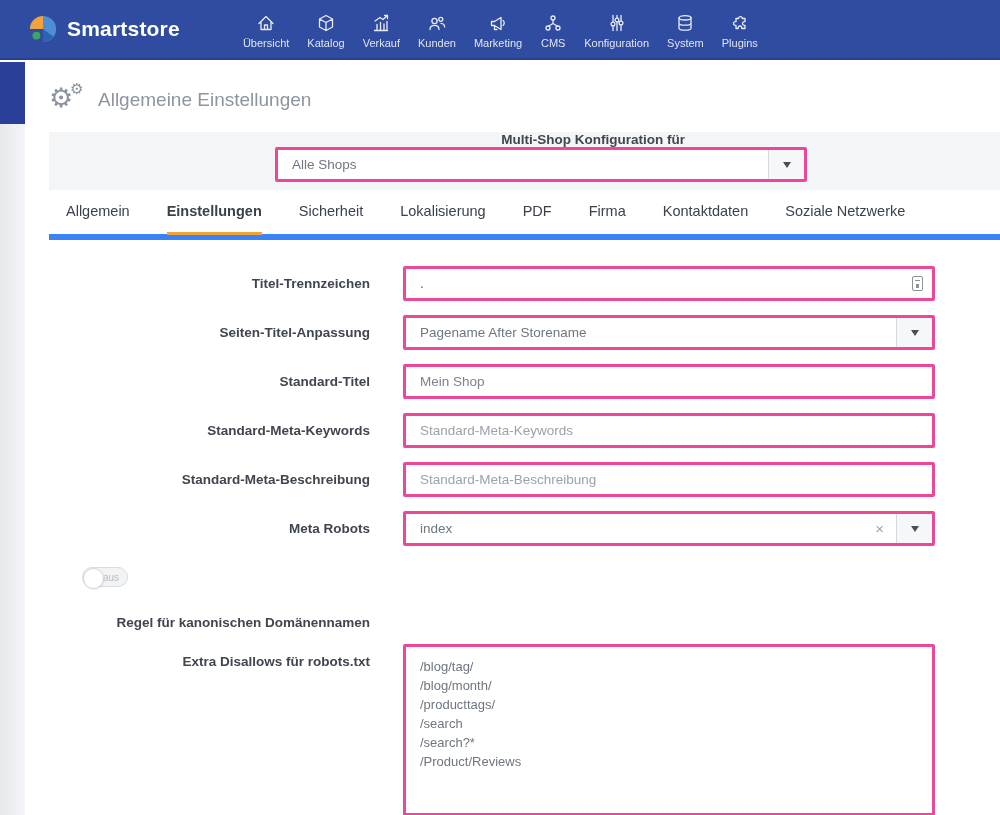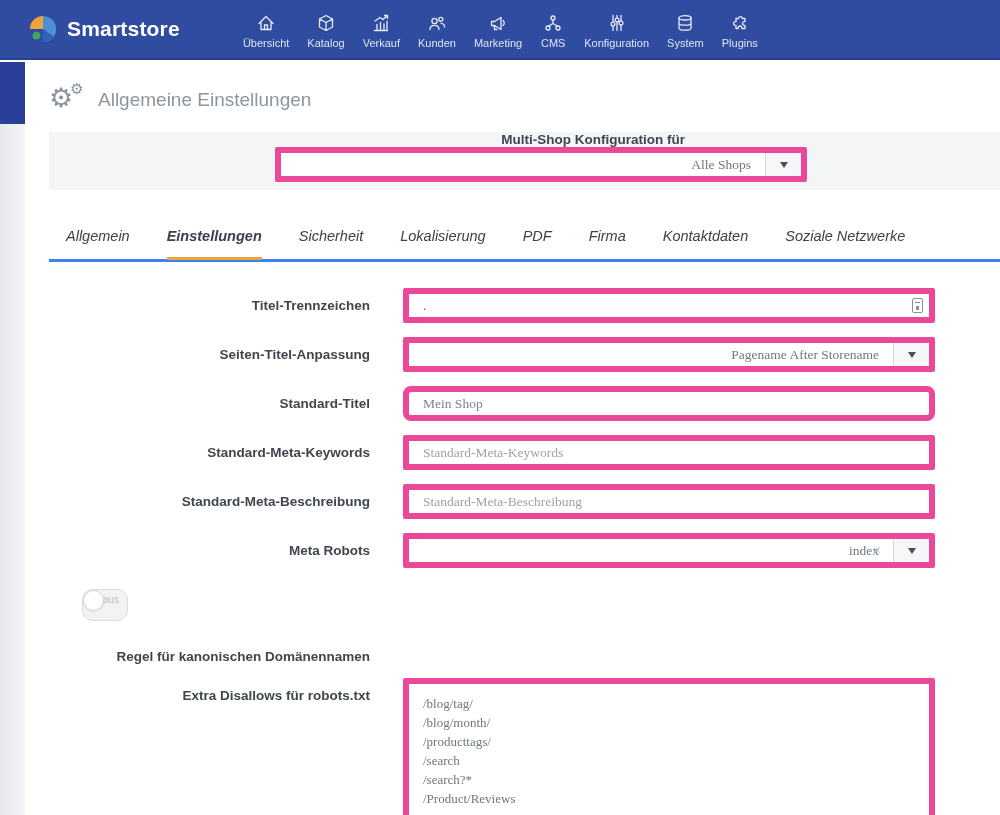--- a/index.html
+++ b/index.html
@@ -55,39 +55,37 @@
     display: flex; align-items: center; flex-direction: column;
   }
   .form-label {
     width: 321px; text-align: right; flex-shrink: 0;
     font-size: 13.5px; font-weight: bold; color: #40464e;
   }
   .control-col { margin-left: 33px; width: 532px; }
 
   
   .tabs {
-    display: flex; gap: 37px; margin-top: 38px; padding-left: 17px;
-    border-bottom: 3px solid #3b82f6;
-    font-style: italic;
+    display: flex; gap: 37px; margin-top: 13px; padding-left: 17px;
+    border-bottom: 6px solid #3b82f6;
   }
   .tab {
     font-size: 14.5px; color: #3a424c; padding-bottom: 13px; cursor: pointer;
     border-bottom: 3px solid transparent; margin-bottom: -1px; white-space: nowrap;
   }
   .tab.active { font-weight: bold; border-bottom-color: #efa33c; }
 
   
   .form { margin-top: 26px; }
   .form-row { display: flex; margin-bottom: 14px; }
   .form-row .form-label { padding-top: 10px; }
 
   .text-input, .select-box, .textarea {
-    width: 100%; border: 6px solid #ec4899; border-radius: 2px; background: #fff;
-    font-family: Liberation Serif, serif;
-    justify-content: flex-end;
+    width: 100%; border: 3px solid #ec4899; border-radius: 2px; background: #fff;
+    font-family: Liberation Sans, sans-serif;
   }
   .text-input {
     height: 35px; padding: 0 14px; font-size: 13.5px; color: #555c64; outline: none;
   }
   .text-input::placeholder { color: #9ba2aa; opacity: 1; }
   .input-wrap { position: relative; }
   .input-wrap .text-input { padding-right: 36px; }
 
   .charpick {
     position: absolute; right: 12px; top: 10px; width: 11px; height: 15px;
@@ -106,21 +104,21 @@
     display: flex; align-items: center; justify-content: center;
   }
   .caret { width: 0; height: 0; border-left: 4.5px solid transparent;
            border-right: 4.5px solid transparent; border-top: 6px solid #474f57; }
   .clear-x {
     position: absolute; right: 48px; top: 0; bottom: 0; display: flex; align-items: center;
     color: #9aa7b8; font-size: 15px; cursor: pointer;
   }
 
   .toggle {
-    margin-top: 7px; width: 46px; height: 32px; border: 1px solid #dadcdf; border-radius: 11px;
+    margin-top: 7px; width: 46px; height: 20px; border: 1px solid #dadcdf; border-radius: 11px;
     background: #f2f3f4; position: relative; cursor: pointer; display: inline-block;
   }
   .toggle-knob {
     position: absolute; left: 0px; top: 0px; width: 21px; height: 21px;
     background: #ffffff; border: 1px solid #d2d5d8; border-radius: 50%;
     box-shadow: 0 1px 2px rgba(0,0,0,.08);
   }
   .toggle-text {
     position: absolute; right: 8px; top: 4px; font-size: 10px; color: #b8bcc0;
   }
@@ -289,21 +287,21 @@
             <span class="caret-btn">
                 <span class="caret"></span>
               </span>
           </div>
         </div>
       </div>
 
       <div class="form-row">
         <label class="form-label">Standard-Titel</label>
         <div class="control-col">
-          <input class="text-input" type="text" style="color: rgb(123, 131, 139); border-radius: 8px;" value="Mein Shop">
+          <input class="text-input" type="text" style="color: rgb(123, 131, 139);" value="Mein Shop">
         </div>
       </div>
 
       <div class="form-row">
         <label class="form-label">Standard-Meta-Keywords</label>
         <div class="control-col">
           <input class="text-input" type="text" placeholder="Standard-Meta-Keywords" style="">
         </div>
       </div>
 

